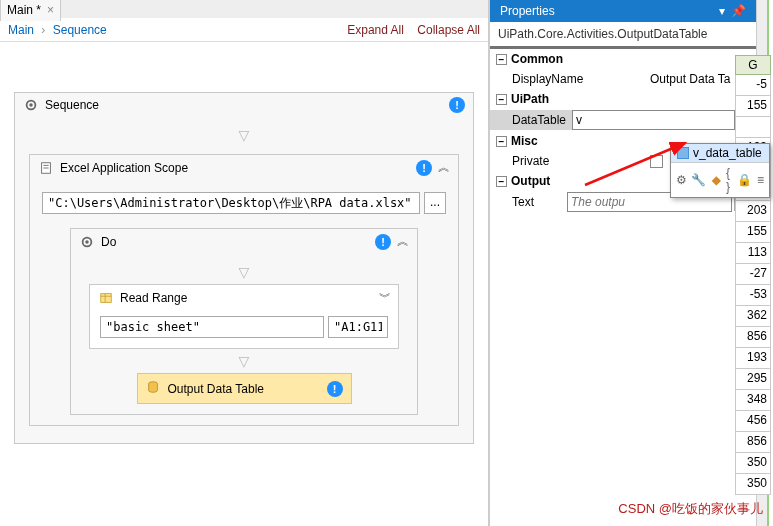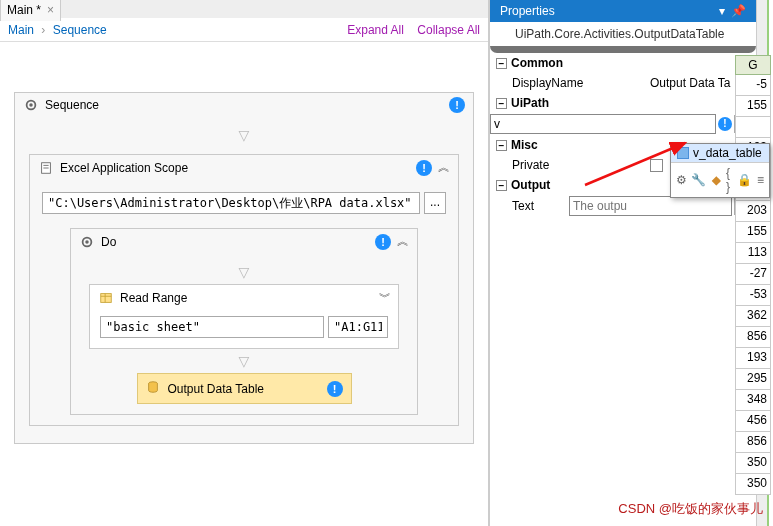--- a/index.html
+++ b/index.html
@@ -5,21 +5,21 @@
 * { box-sizing: border-box; font-family: "Segoe UI", Tahoma, sans-serif; font-size: 12px; }
 body { margin: 0; width: 773px; height: 526px; background: #fff; position: relative; overflow: hidden; }
 .workspace { display: flex; width: 769px; height: 526px; border-right: 2px solid #99d07d; }
 .designer { flex: 1; display: flex; flex-direction: column; border-right: 1px solid #ccc; }
 .tabbar { height: 18px; background: #eee; display: flex; align-items: center; }
 .filetab { height: 23px; background: #f7f7f7; border: 1px solid #ccc; border-bottom: none; padding: 0 6px; display: flex; align-items: center; gap: 6px; }
 .filetab .x { color: #888; }
 .crumbrow { height: 24px; border-bottom: 1px solid #ddd; display: flex; align-items: center; padding: 0 8px; justify-content: space-between; }
 .crumbs { color: #0066bb; }
 .crumbs .sep { color: #999; margin: 0 4px; }
-.expcol a { color: #a21caf; margin-left: 10px; cursor: pointer; }
+.expcol a { color: #7f1d1d; margin-left: 10px; cursor: pointer; }
 .canvas { flex: 1; overflow: auto; padding: 50px 14px 14px 14px; position: relative; }
 .activity { border: 1px solid #c9c9c9; background: #f7f7f7; margin: 0 auto; }
 .act-hdr { display: flex; align-items: center; gap: 6px; padding: 4px 8px; }
 .act-hdr .ic { width: 16px; height: 16px; display: inline-flex; align-items: center; justify-content: center; }
 .act-hdr .ttl { flex: 1; }
 .act-hdr .warn { width: 16px; height: 16px; border-radius: 50%; background: #1e90ff; color: #fff; text-align: center; line-height: 16px; font-weight: bold; font-size: 11px; }
 .act-hdr .chev { color: #666; }
 .act-body { padding: 6px 12px 10px 12px; }
 .droparrow { text-align: center; color: #bbb; font-size: 14px; padding: 4px 0; }
 .inputrow { display: flex; gap: 4px; margin: 6px 0; }
@@ -34,30 +34,30 @@
 .rr-body input { border: 1px solid #aaa; padding: 3px 5px; background: #fff; font-family: Consolas, monospace; font-size: 12px; }
 .rr-body .sheet { flex: 1; }
 .rr-body .range { width: 60px; }
 .odt { width: 215px; margin: 0 auto; background: #ffe9a8; border: 1px solid #e0c878; display: flex; align-items: center; padding: 6px 8px; gap: 8px; }
 .odt .warn { width: 16px; height: 16px; border-radius: 50%; background: #1e90ff; color: #fff; text-align: center; line-height: 16px; font-weight: bold; font-size: 11px; }
 .gear-ic svg, .doc-ic svg, .db-ic svg, .tbl-ic svg { width: 14px; height: 14px; }
 
 .proppanel { width: 267px; display: flex; flex-direction: column; border-left: 1px solid #ccc; }
 .prop-title { background: #1979ca; color: #fff; padding: 4px 10px; display: flex; align-items: center; justify-content: space-between; }
 .prop-title .tools { display: flex; gap: 6px; }
-.prop-sub { padding: 5px 25px; border-bottom: 7px solid #737373; color: #333; border-radius: 7px; }
+.prop-sub { padding: 5px 8px; border-bottom: 3px solid #737373; color: #333; }
 .prop-grid { flex: 1; }
 .prop-cat { display: flex; align-items: center; padding: 3px 6px; gap: 4px; font-weight: bold; }
 .prop-cat .pm { width: 11px; height: 11px; border: 1px solid #888; text-align: center; line-height: 9px; font-size: 10px; }
 .prop-row { display: flex; align-items: center; }
 .prop-row .pname { width: 160px; padding: 3px 6px 3px 22px; }
 .prop-row .pval { flex: 1; display: flex; align-items: center; gap: 2px; padding: 1px 4px 1px 0; }
 .prop-row.sel .pname { background: #d5d5d5; }
 .prop-row .pval input { flex: 1; border: 1px solid #888; padding: 2px 3px; font-size: 12px; }
-.prop-row .pval .ital { color: #15803d; }
+.prop-row .pval .ital { font-style: italic; color: #15803d; }
 .prop-row .pval .ell { width: 18px; height: 18px; border: 1px solid #aaa; text-align: center; line-height: 14px; background: #fff; }
 .prop-row .pval .warn { width: 14px; height: 14px; border-radius: 50%; background: #1e90ff; color: #fff; text-align: center; line-height: 14px; font-size: 10px; font-weight: bold; }
 .prop-row .pval .chk { width: 13px; height: 13px; border: 1px solid #888; }
 
 .autocomplete { position: absolute; left: 670px; top: 143px; background: #fff; border: 1px solid #888; box-shadow: 2px 2px 5px rgba(0,0,0,.3); z-index: 10; width: 100px; }
 .ac-item { padding: 2px 6px; display: flex; align-items: center; gap: 4px; background: #d6e8ff; }
 .ac-item .cube { width: 12px; height: 12px; background: #7cb5ec; border: 1px solid #4a90d9; }
 .ac-tools { padding: 3px 5px; display: flex; gap: 5px; border-top: 1px solid #ccc; font-size: 11px; color: #666; }
 .ac-tools span { display: inline-flex; align-items: center; }
 
@@ -191,20 +191,21 @@
         <div class="pname">DisplayName</div>
         <div class="pval">
             <span>Output Data Ta</span>
           </div>
       </div>
       <div class="prop-cat">
           <span class="pm">−</span>
           <span>UiPath</span>
         </div>
       <div class="prop-row sel">
+        <div class="pname">DataTable</div>
         <div class="pval">
           <input value="v" style="">
           <span class="warn">!</span>
           <span class="ell">...</span>
         </div>
       </div>
       <div class="prop-cat">
           <span class="pm">−</span>
           <span>Misc</span>
         </div>

